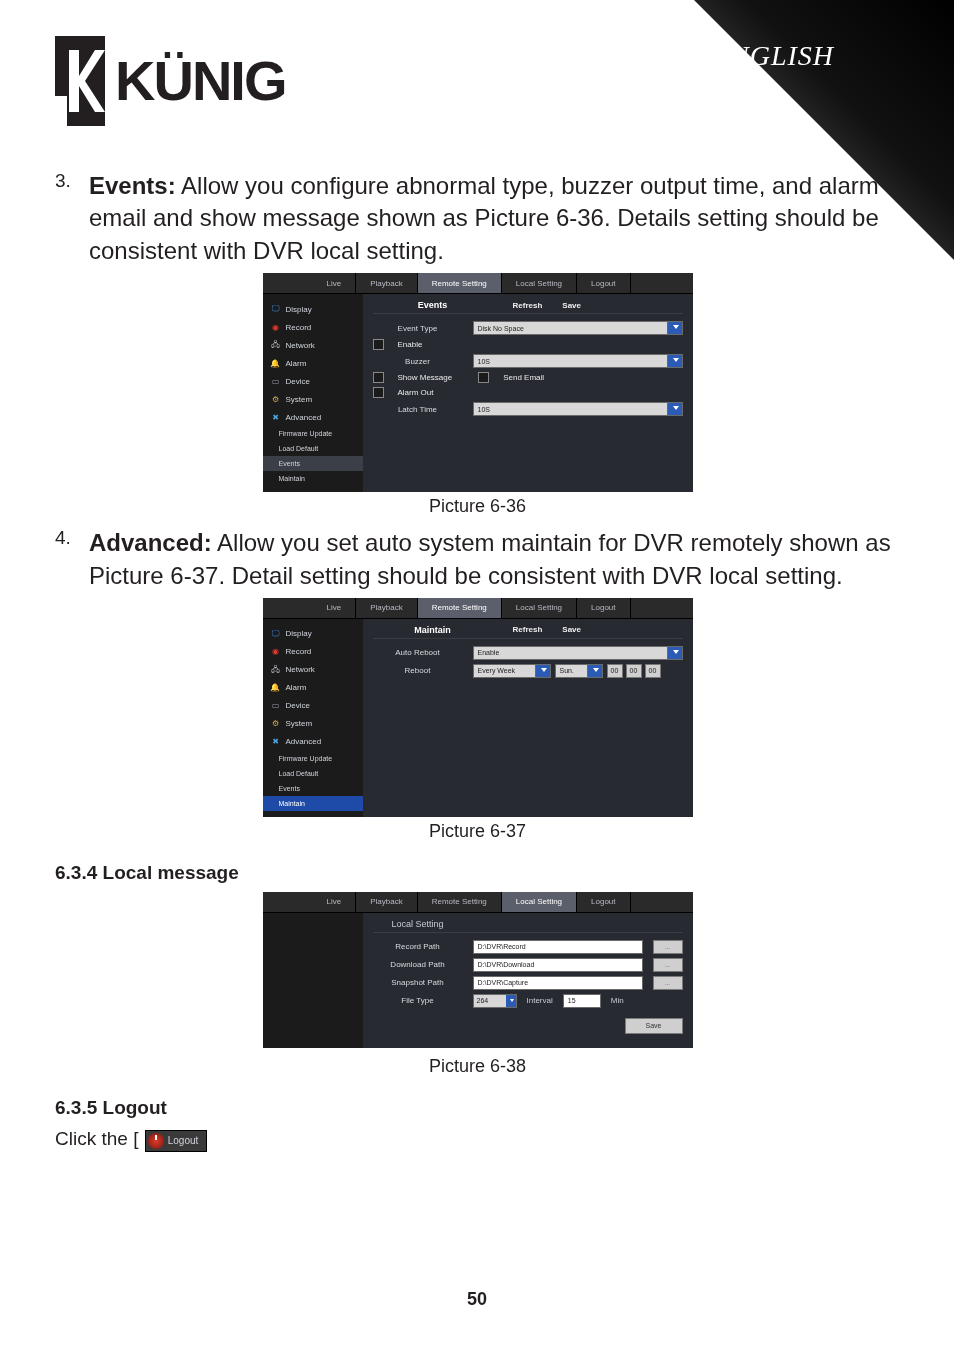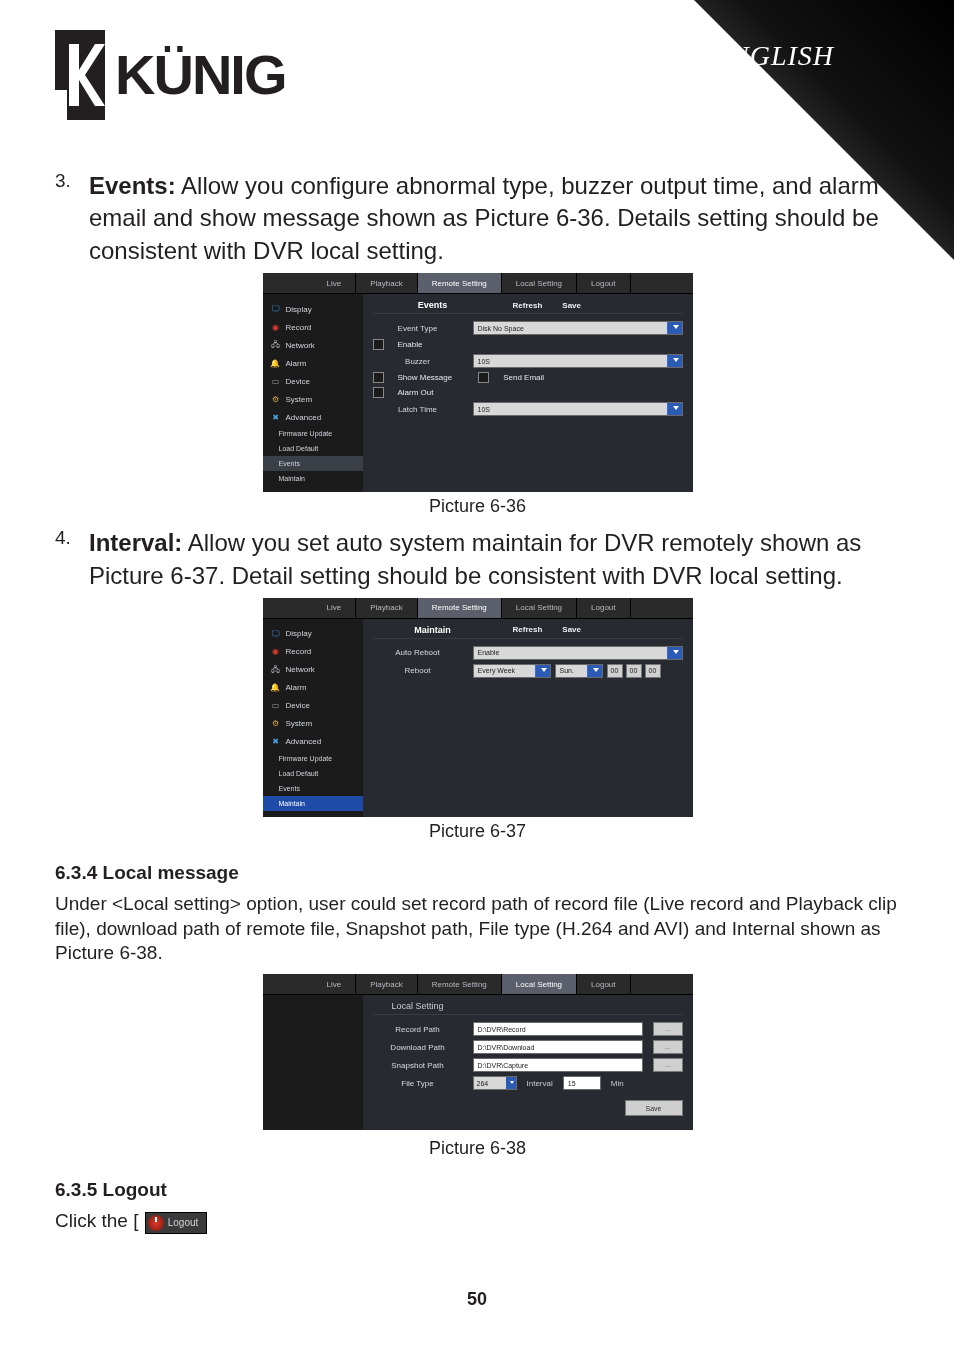--- a/index.html
+++ b/index.html
@@ -40,21 +40,21 @@
     right: 120px;
     z-index: 6;
     font-style: italic;
     font-family: Georgia, "Times New Roman", serif;
     color: #ffffff;
     font-size: 28px;
     letter-spacing: 1px;
   }
   .logo {
     position: absolute;
-    top: 30px;
+    top: 36px;
     left: 55px;
     display: flex;
     align-items: center;
     gap: 10px;
     z-index: 2;
   }
   .logo-mark {
     width: 50px;
     height: 90px;
     position: relative;
@@ -491,21 +491,21 @@
             <div style="height:50px;"></div>
           </div>
         </div>
       </div>
       <div class="caption">Picture 6-36</div>
     </div>
 
     <div class="num-item">
       <div class="num">4.</div>
       <div class="txt">
-        <span class="bold">Interval:</span><span> Allow you set auto system maintain for DVR remotely shown as Picture 6-37. Detail setting should be consistent with DVR local setting.</span>
+        <span class="bold">Advanced:</span><span> Allow you set auto system maintain for DVR remotely shown as Picture 6-37. Detail setting should be consistent with DVR local setting.</span>
       </div>
     </div>
 
     <div class="center-block">
       <div class="shot" style="width:430px;">
         <div class="tabs">
           <div class="tab">Live</div>
           <div class="tab">Playback</div>
           <div class="tab active">Remote Setting</div>
           <div class="tab">Local Setting</div>
@@ -580,21 +580,20 @@
               </div>
             </div>
             <div style="height:90px;"></div>
           </div>
         </div>
       </div>
       <div class="caption">Picture 6-37</div>
     </div>
 
     <div class="section-heading">6.3.4 Local message</div>
-    <p class="para">Under &lt;Local setting&gt; option, user could set record path of record file (Live record and Playback clip file), download path of remote file, Snapshot path, File type (H.264 and AVI) and Internal shown as Picture 6-38.</p>
 
     <div class="center-block">
       <div class="shot local" style="width:430px;">
         <div class="tabs">
           <div class="tab">Live</div>
           <div class="tab">Playback</div>
           <div class="tab">Remote Setting</div>
           <div class="tab highlight">Local Setting</div>
           <div class="tab">Logout</div>
         </div>

